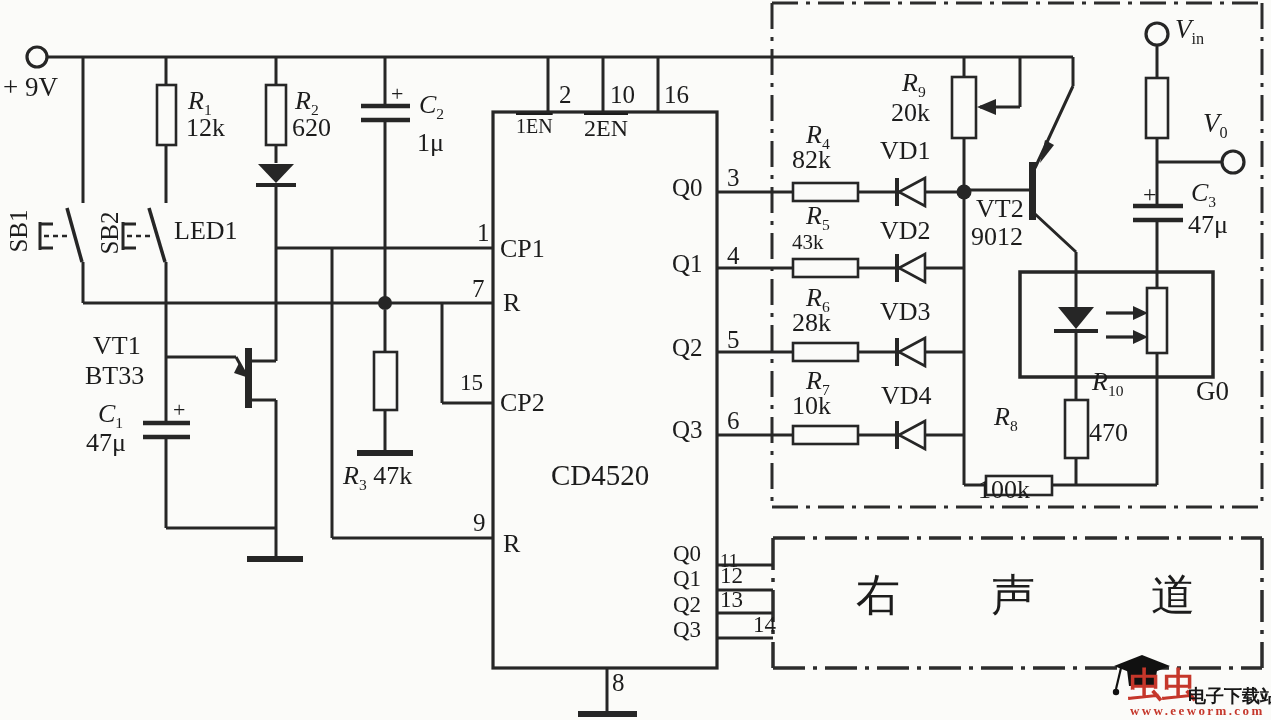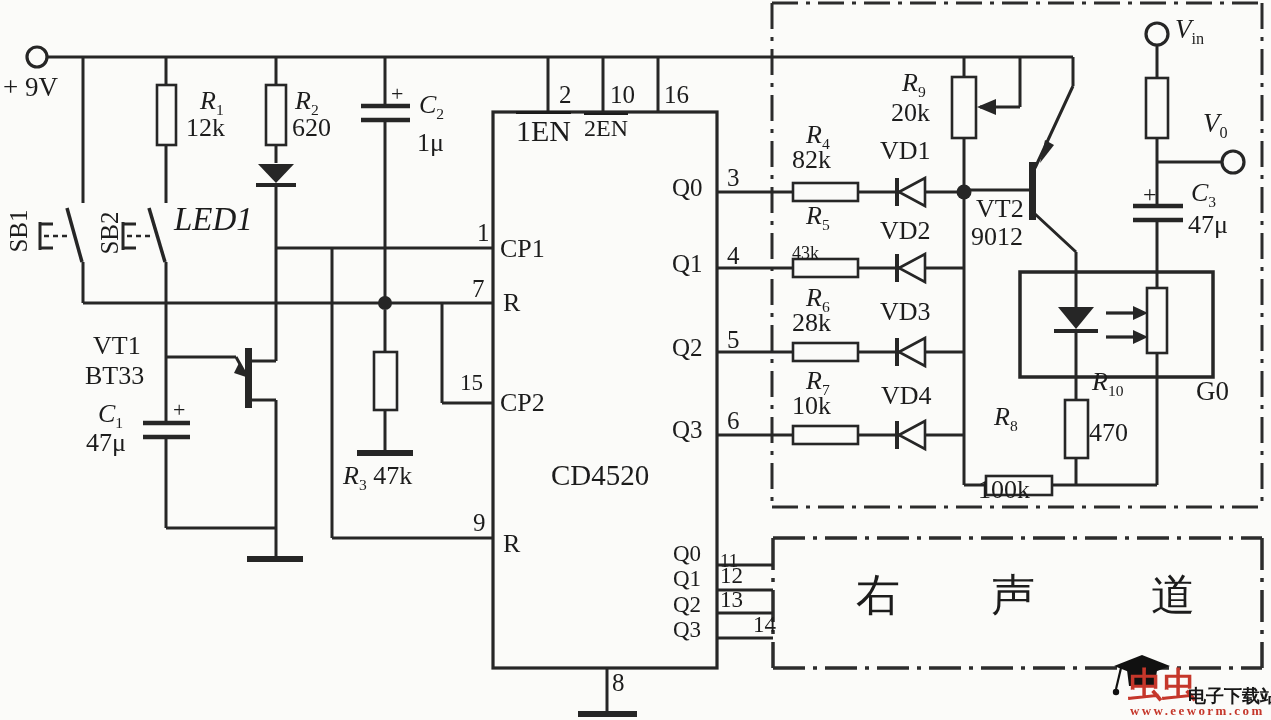--- a/index.html
+++ b/index.html
@@ -176,38 +176,38 @@
       <polygon points="1127,670 1157,670 1155,686 1129,686"></polygon>
       <path d="M1121 668 L1116 689" stroke="#111111" stroke-width="2.2" fill="none"></path>
       <circle cx="1116" cy="692" r="3.2"></circle>
     </g>
   </svg>
 
   <div id="labels">
       <span class="lbl" style="left: 3px; top: 74px; font-size: 27px; text-align: right;"><span>+ 9V</span></span>
       <span class="lbl" style="left: 18px; top: 231px; font-size: 25px; transform: translate(-50%, -50%) rotate(-90deg);"><span>SB1</span></span>
       <span class="lbl" style="left: 109px; top: 233px; font-size: 25px; transform: translate(-50%, -50%) rotate(-90deg);"><span>SB2</span></span>
-      <span class="lbl" style="left: 188px; top: 88px; font-size: 26px; margin-left: 12px;"><span style="font-style: italic;">R</span><sub>1</sub></span>
+      <span class="lbl" style="left: 188px; top: 88px; font-size: 26px;"><span style="font-style: italic;">R</span><sub>1</sub></span>
       <span class="lbl" style="left: 186px; top: 115px; font-size: 26px;"><span>12k</span></span>
       <span class="lbl" style="left: 295px; top: 88px; font-size: 26px;"><span style="font-style: italic;">R</span><sub>2</sub></span>
       <span class="lbl" style="left: 292px; top: 115px; font-size: 26px;"><span>620</span></span>
       <span class="lbl" style="left: 391px; top: 83px; font-size: 22px;"><span>+</span></span>
       <span class="lbl" style="left: 419px; top: 92px; font-size: 26px;"><span style="font-style: italic;">C</span><sub>2</sub></span>
       <span class="lbl" style="left: 417px; top: 130px; font-size: 26px;"><span>1μ</span></span>
-      <span class="lbl" style="left: 174px; top: 203px; font-size: 33px; font-style: italic;"><span>LED1</span></span>
+      <span class="lbl" style="left: 174px; top: 218px; font-size: 26px;"><span>LED1</span></span>
       <span class="lbl" style="left: 93px; top: 333px; font-size: 26px;"><span>VT1</span></span>
       <span class="lbl" style="left: 85px; top: 363px; font-size: 26px;"><span>BT33</span></span>
       <span class="lbl" style="left: 173px; top: 399px; font-size: 22px;"><span>+</span></span>
       <span class="lbl" style="left: 98px; top: 401px; font-size: 26px;"><span style="font-style: italic;">C</span><sub>1</sub></span>
       <span class="lbl" style="left: 86px; top: 430px; font-size: 26px;"><span>47μ</span></span>
       <span class="lbl" style="left: 343px; top: 463px; font-size: 26px;"><span style="font-style: italic;">R</span><sub>3</sub><span> 47k</span></span>
       <span class="lbl" style="left: 559px; top: 82px; font-size: 25px;"><span>2</span></span>
       <span class="lbl" style="left: 610px; top: 82px; font-size: 25px;"><span>10</span></span>
       <span class="lbl" style="left: 664px; top: 82px; font-size: 25px;"><span>16</span></span>
-      <span class="lbl" style="left: 516px; top: 116px; font-size: 30px; text-decoration: overline;"><span>1EN</span></span>
+      <span class="lbl" style="left: 516px; top: 116px; font-size: 20px; text-decoration: overline;"><span>1EN</span></span>
       <span class="lbl" style="left: 584px; top: 116px; font-size: 24px; text-decoration: overline;"><span>2EN</span></span>
       <span class="lbl" style="left: 477px; top: 220px; font-size: 25px;"><span>1</span></span>
       <span class="lbl" style="left: 500px; top: 236px; font-size: 26px;"><span>CP1</span></span>
       <span class="lbl" style="left: 472px; top: 276px; font-size: 25px;"><span>7</span></span>
       <span class="lbl" style="left: 503px; top: 290px; font-size: 26px;"><span>R</span></span>
       <span class="lbl" style="left: 460px; top: 371px; font-size: 23px;"><span>15</span></span>
       <span class="lbl" style="left: 500px; top: 390px; font-size: 26px;"><span>CP2</span></span>
       <span class="lbl" style="left: 473px; top: 510px; font-size: 25px;"><span>9</span></span>
       <span class="lbl" style="left: 503px; top: 531px; font-size: 26px;"><span>R</span></span>
       <span class="lbl" style="left: 551px; top: 461px; font-size: 29px;"><span>CD4520</span></span>
@@ -225,21 +225,21 @@
       <span class="lbl" style="left: 720px; top: 564px; font-size: 23px;"><span>12</span></span>
       <span class="lbl" style="left: 673px; top: 593px; font-size: 23px;"><span>Q2</span></span>
       <span class="lbl" style="left: 720px; top: 588px; font-size: 23px;"><span>13</span></span>
       <span class="lbl" style="left: 673px; top: 618px; font-size: 23px;"><span>Q3</span></span>
       <span class="lbl" style="left: 720px; top: 613px; font-size: 23px; margin-left: 33px;"><span>14</span></span>
       <span class="lbl" style="left: 612px; top: 670px; font-size: 25px;"><span>8</span></span>
       <span class="lbl" style="left: 806px; top: 122px; font-size: 26px;"><span style="font-style: italic;">R</span><sub>4</sub></span>
       <span class="lbl" style="left: 792px; top: 147px; font-size: 26px;"><span>82k</span></span>
       <span class="lbl" style="left: 880px; top: 138px; font-size: 26px;"><span>VD1</span></span>
       <span class="lbl" style="left: 806px; top: 203px; font-size: 26px;"><span style="font-style: italic;">R</span><sub>5</sub></span>
-      <span class="lbl" style="left: 792px; top: 244px; font-size: 18px;"><span>43k</span></span>
+      <span class="lbl" style="left: 792px; top: 232px; font-size: 21px;"><span>43k</span></span>
       <span class="lbl" style="left: 880px; top: 218px; font-size: 26px;"><span>VD2</span></span>
       <span class="lbl" style="left: 806px; top: 285px; font-size: 26px;"><span style="font-style: italic;">R</span><sub>6</sub></span>
       <span class="lbl" style="left: 792px; top: 310px; font-size: 26px;"><span>28k</span></span>
       <span class="lbl" style="left: 880px; top: 299px; font-size: 26px;"><span>VD3</span></span>
       <span class="lbl" style="left: 806px; top: 368px; font-size: 26px;"><span style="font-style: italic;">R</span><sub>7</sub></span>
       <span class="lbl" style="left: 792px; top: 393px; font-size: 26px;"><span>10k</span></span>
       <span class="lbl" style="left: 881px; top: 383px; font-size: 26px;"><span>VD4</span></span>
       <span class="lbl" style="left: 902px; top: 70px; font-size: 26px;"><span style="font-style: italic;">R</span><sub>9</sub></span>
       <span class="lbl" style="left: 891px; top: 100px; font-size: 26px;"><span>20k</span></span>
       <span class="lbl" style="left: 976px; top: 196px; font-size: 26px;"><span>VT2</span></span>

